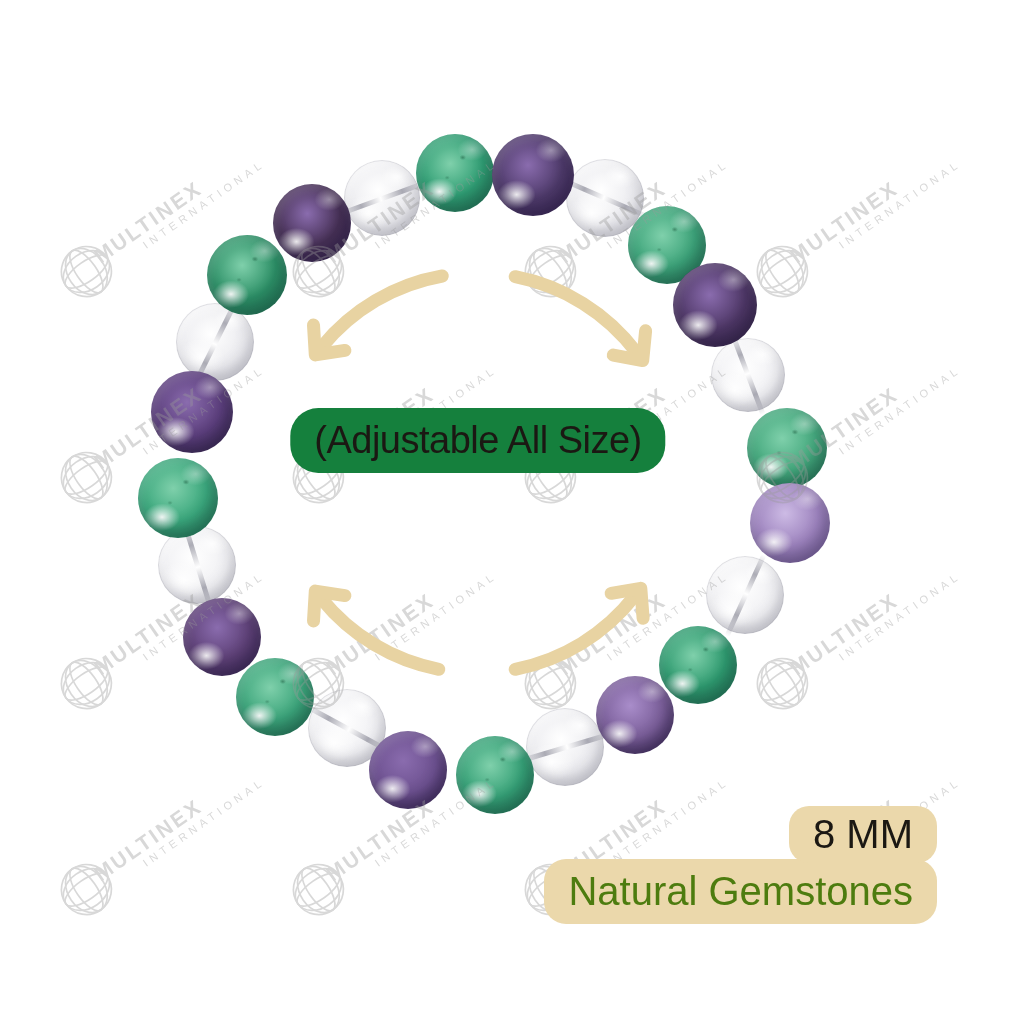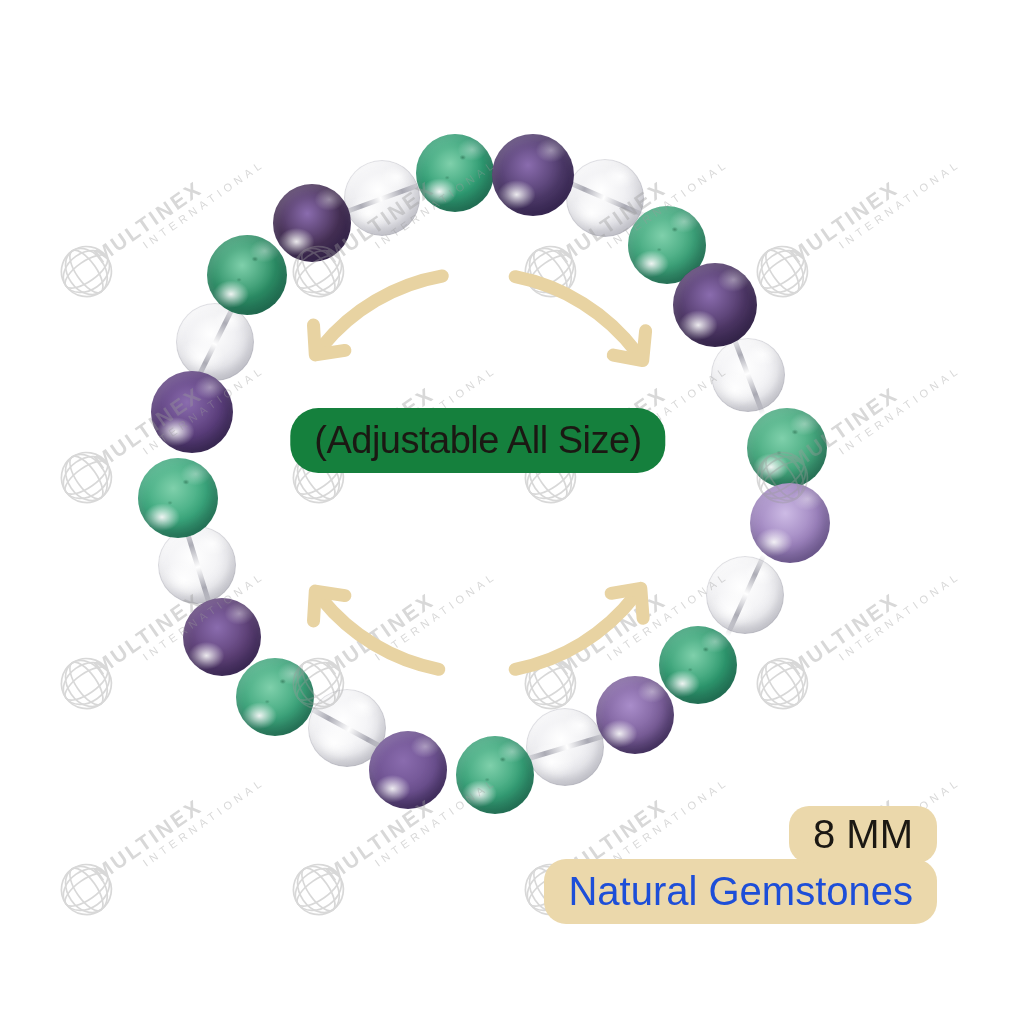--- a/index.html
+++ b/index.html
@@ -389,17 +389,17 @@
     </svg>
 
   <div class="label-layer">
 
     <div class="center-label">
       <div class="pill label-line2" style="background: #15803d; color: rgb(27, 24, 19);">(Adjustable All Size)</div>
     </div>
 
     <div class="size-badge">
       <div class="pill badge-line1" style="background: rgb(235, 216, 171); color: rgb(27, 24, 19);">8 MM</div>
-      <div class="pill badge-line2" style="background: rgb(235, 216, 171); color: #1d4ed8; text-align: center;">Natural Gemstones</div>
+      <div class="pill badge-line2" style="background: rgb(235, 216, 171); color: #4d7c0f; text-align: center;">Natural Gemstones</div>
     </div>
 
   </div>
 </div>
 
 </body></html>

